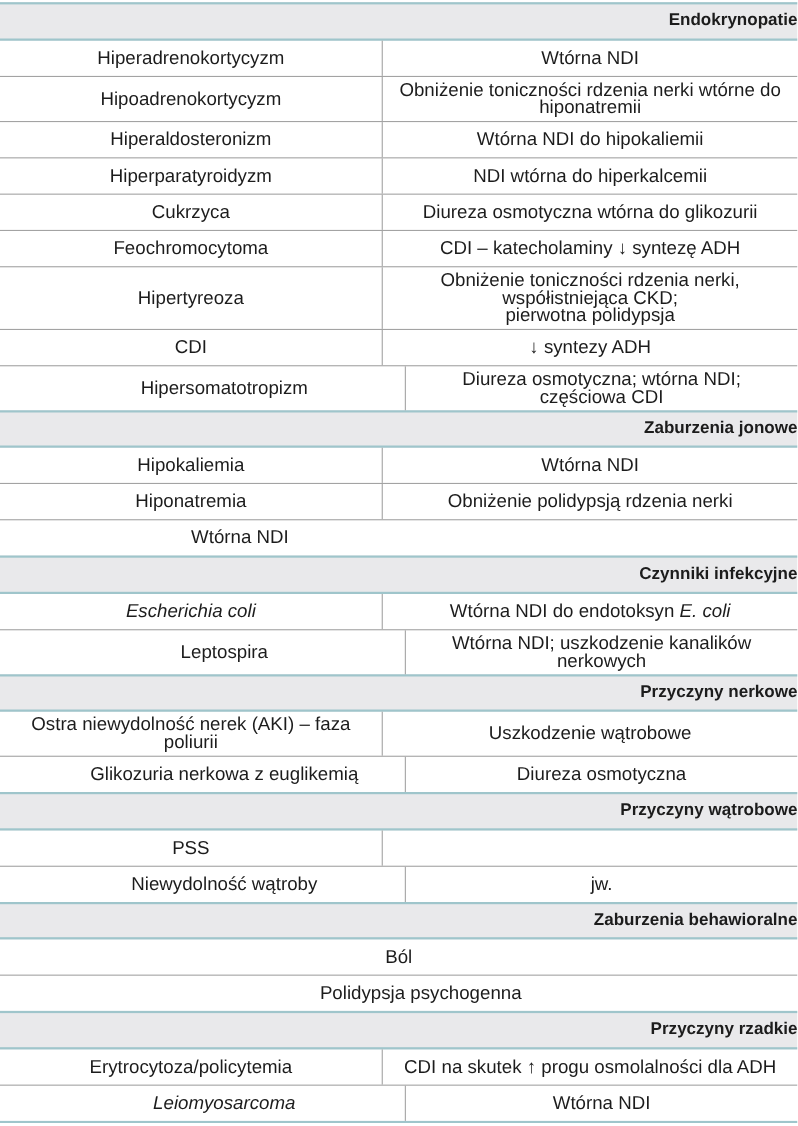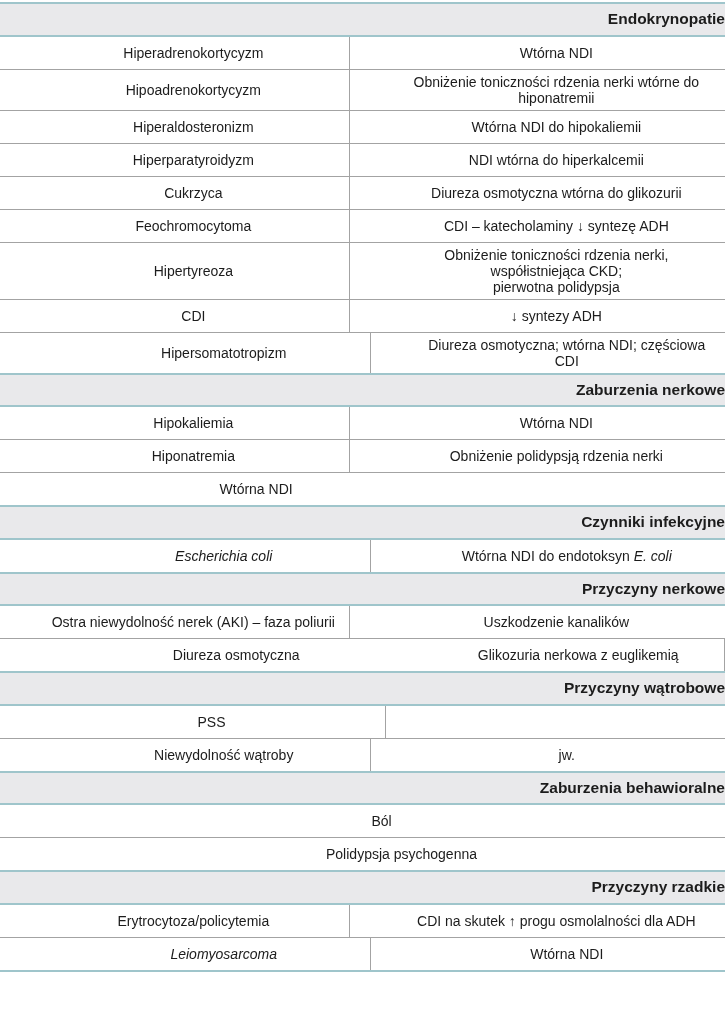--- a/index.html
+++ b/index.html
@@ -41,25 +41,24 @@
   }
   .rows .row:last-child{
     border-bottom:none;
     padding-left:40px;
   }
   .cell{
     display:flex;
     align-items:center;
     justify-content:center;
     text-align:center;
-    font-size:14px;
+    font-size:17px;
     line-height:16px;
     padding:4px 12px;
     box-sizing:border-box;
-    margin-left:38px;
   }
   .cell.left{
     width:48%;
     border-right:1px solid var(--divider);
   }
   .cell.right{
     width:52%;
   }
   .cell.full{
     width:100%;
@@ -138,21 +137,21 @@
       </div>
       <div class="row">
         <div class="cell left">
           <div>Hipersomatotropizm</div>
         </div>
         <div class="cell right">
           <div>Diureza osmotyczna; wtórna NDI; częściowa CDI</div>
         </div>
       </div>
     </div>
-    <div class="section-header">Zaburzenia nerkowe</div>
+    <div class="section-header">Zaburzenia jonowe</div>
     <div class="rows">
       <div class="row">
         <div class="cell left">
           <div>Hipokaliemia</div>
         </div>
         <div class="cell right">
           <div>Wtórna NDI</div>
         </div>
       </div>
       <div class="row">
@@ -172,37 +171,45 @@
     <div class="section-header">Czynniki infekcyjne</div>
     <div class="rows">
       <div class="row">
         <div class="cell left">
           <div><i>Escherichia coli</i></div>
         </div>
         <div class="cell right">
           <div>Wtórna NDI do endotoksyn <i>E. coli</i></div>
         </div>
       </div>
+      <div class="row">
+        <div class="cell left">
+          <div>Leptospira</div>
+        </div>
+        <div class="cell right">
+          <div>Wtórna NDI; uszkodzenie kanalików nerkowych</div>
+        </div>
+      </div>
     </div>
     <div class="section-header">Przyczyny nerkowe</div>
     <div class="rows">
       <div class="row">
         <div class="cell left">
           <div>Ostra niewydolność nerek (AKI) – faza poliurii</div>
         </div>
         <div class="cell right">
-          <div>Uszkodzenie kanalików</div>
-        </div>
-      </div>
-      <div class="row">
+          <div>Uszkodzenie wątrobowe</div>
+        </div>
+      </div>
+      <div class="row">
+        <div class="cell left">
+          <div>Glikozuria nerkowa z euglikemią</div>
+        </div>
         <div class="cell right">
           <div>Diureza osmotyczna</div>
-        </div>
-        <div class="cell left">
-          <div>Glikozuria nerkowa z euglikemią</div>
         </div>
       </div>
     </div>
     <div class="section-header">Przyczyny wątrobowe</div>
     <div class="rows">
       <div class="row">
         <div class="cell left">
           <div>PSS</div>
         </div>
       </div>

